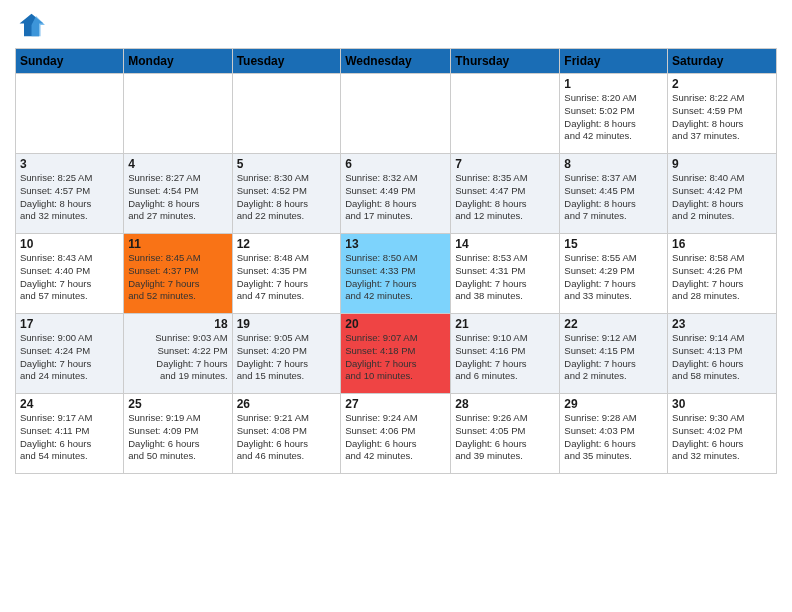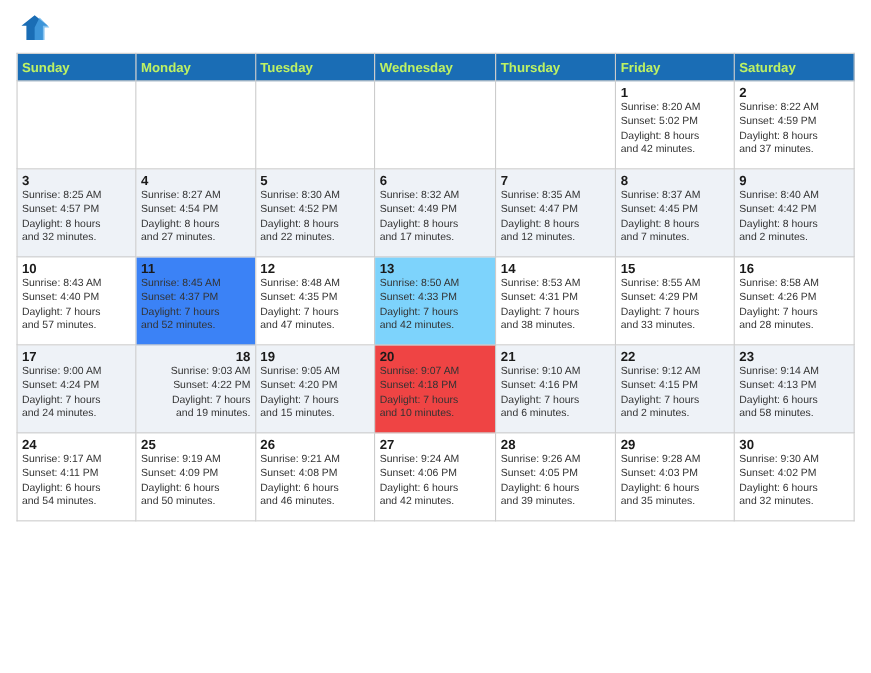--- a/index.html
+++ b/index.html
@@ -41,21 +41,21 @@
     .location {
       font-size: 14px;
       color: #444;
     }
     .calendar {
       width: 100%;
       border-collapse: collapse;
     }
     .calendar th {
       background: #1a6db5;
-      color: #bef264;
+      color: #000000;
       font-size: 12px;
       font-weight: bold;
       padding: 5px 4px;
       text-align: left;
       border: 1px solid #ccc;
     }
     .calendar td {
       border: 1px solid #ccc;
       vertical-align: top;
       padding: 3px 4px;
@@ -199,21 +199,21 @@
           </td>
         </tr>
         <tr class="row-odd">
           <td style="background: rgb(255, 255, 255);">
             <span class="day-num">10</span>
             <div class="day-info" style="white-space: pre-line;">Sunrise: 8:43 AM
 Sunset: 4:40 PM
 Daylight: 7 hours
 and 57 minutes.</div>
           </td>
-          <td style="background: #3b82f6; margin-top: 12px;">
+          <td style="background: #f97316; margin-top: 12px;">
             <span class="day-num">11</span>
             <div class="day-info" style="white-space: pre-line;">Sunrise: 8:45 AM
 Sunset: 4:37 PM
 Daylight: 7 hours
 and 52 minutes.</div>
           </td>
           <td style="background: rgb(255, 255, 255);">
             <span class="day-num">12</span>
             <div class="day-info" style="white-space: pre-line;">Sunrise: 8:48 AM
 Sunset: 4:35 PM

